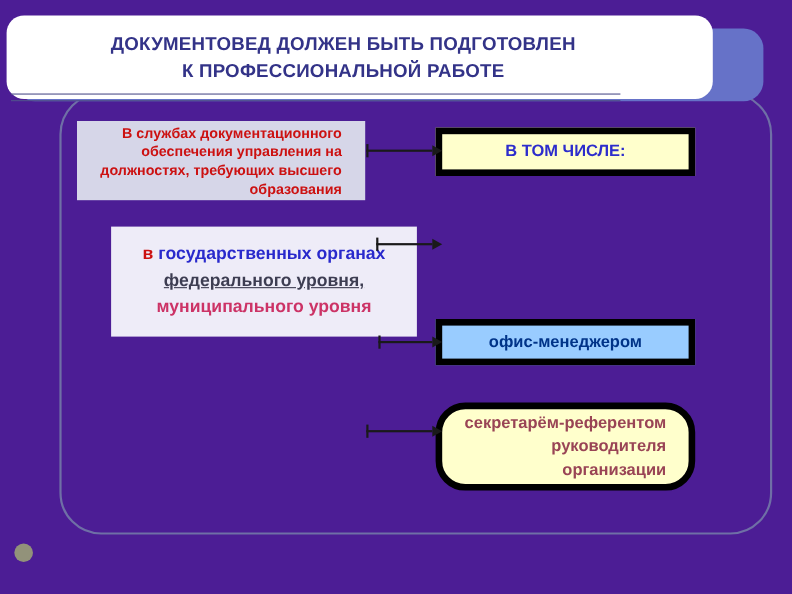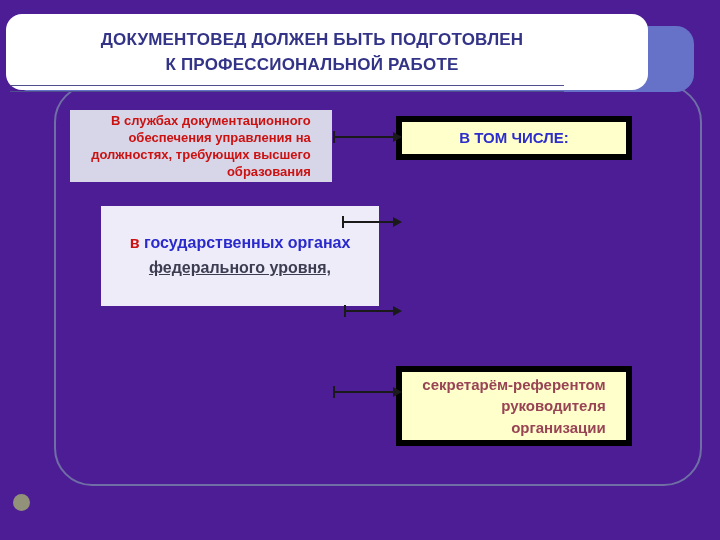--- a/index.html
+++ b/index.html
@@ -50,21 +50,21 @@
          color:#2b2b6b;font-size:15px;line-height:1.4;}
   .c-red{color:#cc1111;}
   .c-blue{color:#2929cc;}
   .c-dark{color:#3d3d52;text-decoration:underline;}
   .c-magenta{color:#cc3366;}
   
   .rbox{left:396px;width:236px;border:6px solid #000000;font-size:15px;line-height:1.42;}
   .rbox1{top:116px;height:44px;background:#ffffcc;color:#2d2dcc;}
   .rbox2{top:192px;height:62px;background:#ccccf0;color:#cc1111;}
   .rbox3{top:290px;height:42px;background:#99ccff;color:#003388;}
-  .rbox4{top:366px;height:80px;background:#ffffcc;color:#994455;}
+  .rbox4{top:366px;height:80px;background:#ffffcc;color:#994455;border-radius:27px;}
   
   .arrow{position:absolute;height:2px;background:#1a1a1a;z-index:6;}
   .arrow::before{
     content:"";position:absolute;left:0;top:-5px;width:2px;height:12px;background:#1a1a1a;
   }
   .arrow::after{
     content:"";position:absolute;right:-9px;top:-4px;width:0;height:0;
     border-left:9px solid #1a1a1a;border-top:5px solid transparent;border-bottom:5px solid transparent;
   }
   .a1{left:333px;top:136px;width:60px;}
@@ -85,24 +85,26 @@
   <div class="bullet"></div>
 
   <div class="box lbox1">В службах документационного
 обеспечения управления на
 должностях, требующих высшего
 образования</div>
 
   <div class="box lbox2">
     <div><span class="c-red">в </span><span class="c-blue">государственных органах</span></div>
     <div><span class="c-dark">федерального уровня,</span></div>
+    <div><span class="c-magenta">муниципального уровня</span></div>
   </div>
 
 
   <div class="box rbox rbox1">В ТОМ ЧИСЛЕ:</div>
+  <div class="box rbox rbox3">офис-менеджером</div>
   <div class="box rbox rbox4">секретарём-референтом
 руководителя
 организации</div>
 
   <div class="arrow a1"></div>
   <div class="arrow a2"></div>
   <div class="arrow a3"></div>
   <div class="arrow a4"></div>
 
 </div>

